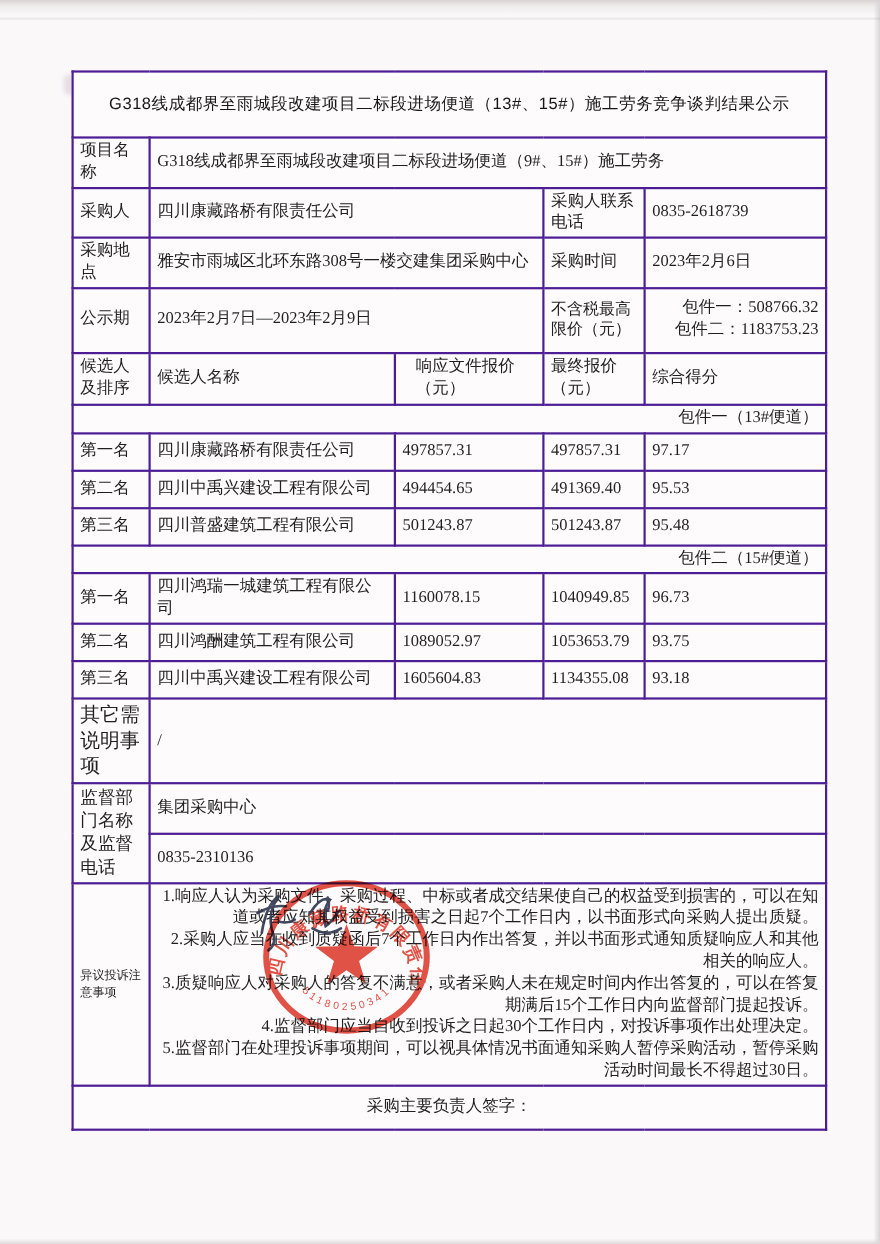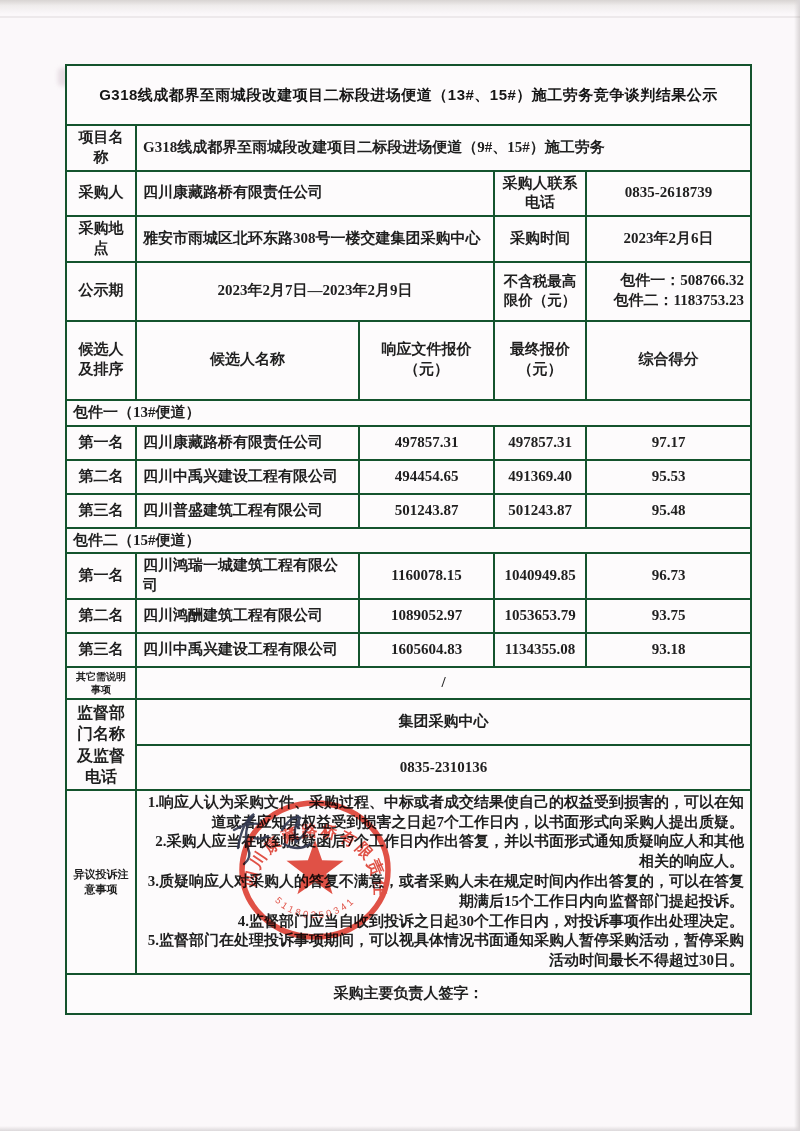--- a/index.html
+++ b/index.html
@@ -21,36 +21,36 @@
   .remnant{position:absolute;filter:blur(2px);border-radius:4px;}
   .remnant.a{left:58px;top:68px;width:26px;height:18px;background:rgba(178,150,170,0.28);}
   .remnant.b{left:124px;top:92px;width:20px;height:26px;background:rgba(150,150,182,0.25);}
 
   table.doc{
     position:absolute;left:65px;top:64px;width:685px;
     border-collapse:collapse;table-layout:fixed;
     background:#fdfbfc;
   }
   .doc td,.doc th{
-    border:2px solid #14532d;
+    border:2px solid #4c1d95;
     padding:2px 6px;
-    font-size:15px;line-height:1.32;font-weight:bold;
+    font-size:15px;line-height:1.32;font-weight:normal;
     vertical-align:middle;
     overflow:hidden;
   }
   .title-cell{
     font-family:"Liberation Sans","DejaVu Sans",sans-serif;
     font-weight:bold;font-size:20px;line-height:25px;
     text-align:center;letter-spacing:.5px;padding:4px 26px;color:#161616;
   }
-  .lbl{text-align:center;}
+  .lbl{text-align:left;}
   .val-l{text-align:left;padding-left:8px;}
-  .val-c{text-align:center;}
+  .val-c{}
   .price-cell{font-size:13.5px;line-height:19px;text-align:right;padding-left:6px;}
-  .pkg-title{text-align:left;}
+  .pkg-title{text-align:right;}
   .notes-cell{font-size:14px;line-height:19px;text-align:right;padding:4px 8px;vertical-align:top;}
   .sign-cell{text-align:center;padding-left:8px;font-size:15px;}
   
   tr.rh-title td{height:54px;}
   tr.rh-28 td{height:24px;}
   tr.rh-43 td{height:39px;}
   tr.rh-36 td{height:32px;}
   tr.rh-57 td{height:53px;}
   tr.rh-45 th{height:41px;}
   tr.rh-22 td{height:18px;}
@@ -113,21 +113,21 @@
     <td class="lbl" style="font-size:14.5px">不含税最高限价（元）</td>
     <td class="price-cell">
       <div>包件一：508766.32</div>
       <div>包件二：1183753.23</div>
     </td>
   </tr>
 
   <tr class="rh-45">
     <th class="lbl">候选人及排序</th>
     <th class="lbl">候选人名称</th>
-    <th class="lbl" style="padding:18px 18px">响应文件报价（元）</th>
+    <th class="lbl" style="padding:2px 18px">响应文件报价（元）</th>
     <th class="lbl">最终报价（元）</th>
     <th class="lbl">综合得分</th>
   </tr>
 
   <tr class="rh-22">
     <td colspan="5" class="pkg-title">包件一（13#便道）</td>
   </tr>
   <tr class="rh-32">
     <td class="lbl">第一名</td>
     <td class="val-l">四川康藏路桥有限责任公司</td>
@@ -169,21 +169,21 @@
   </tr>
   <tr class="rh-32">
     <td class="lbl">第三名</td>
     <td class="val-l">四川中禹兴建设工程有限公司</td>
     <td class="val-c">1605604.83</td>
     <td class="val-c">1134355.08</td>
     <td class="val-c">93.18</td>
   </tr>
 
   <tr class="rh-30">
-    <td class="lbl" style="font-size:10px">其它需说明事项</td>
+    <td class="lbl" style="font-size:18px">其它需说明事项</td>
     <td colspan="4" class="val-c">/</td>
   </tr>
 
   <tr class="rh-27">
     <td rowspan="2" class="lbl" style="font-size:16px">监督部门名称及监督电话</td>
     <td colspan="4" class="val-c">集团采购中心</td>
   </tr>
   <tr class="rh-26">
     <td colspan="4" class="val-c">0835-2310136</td>
   </tr>

